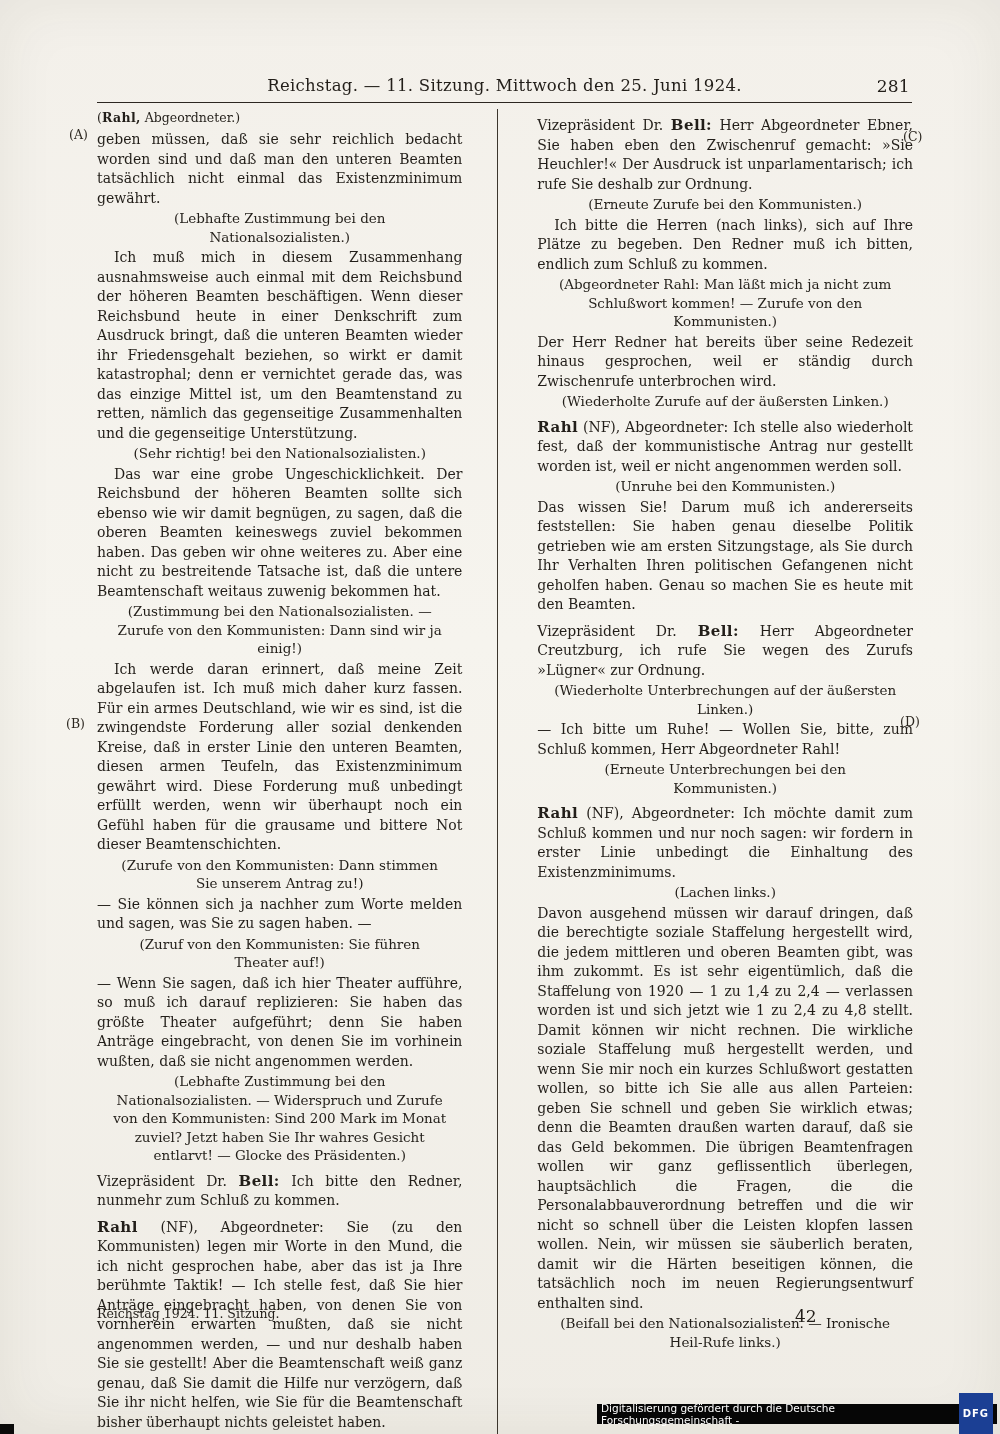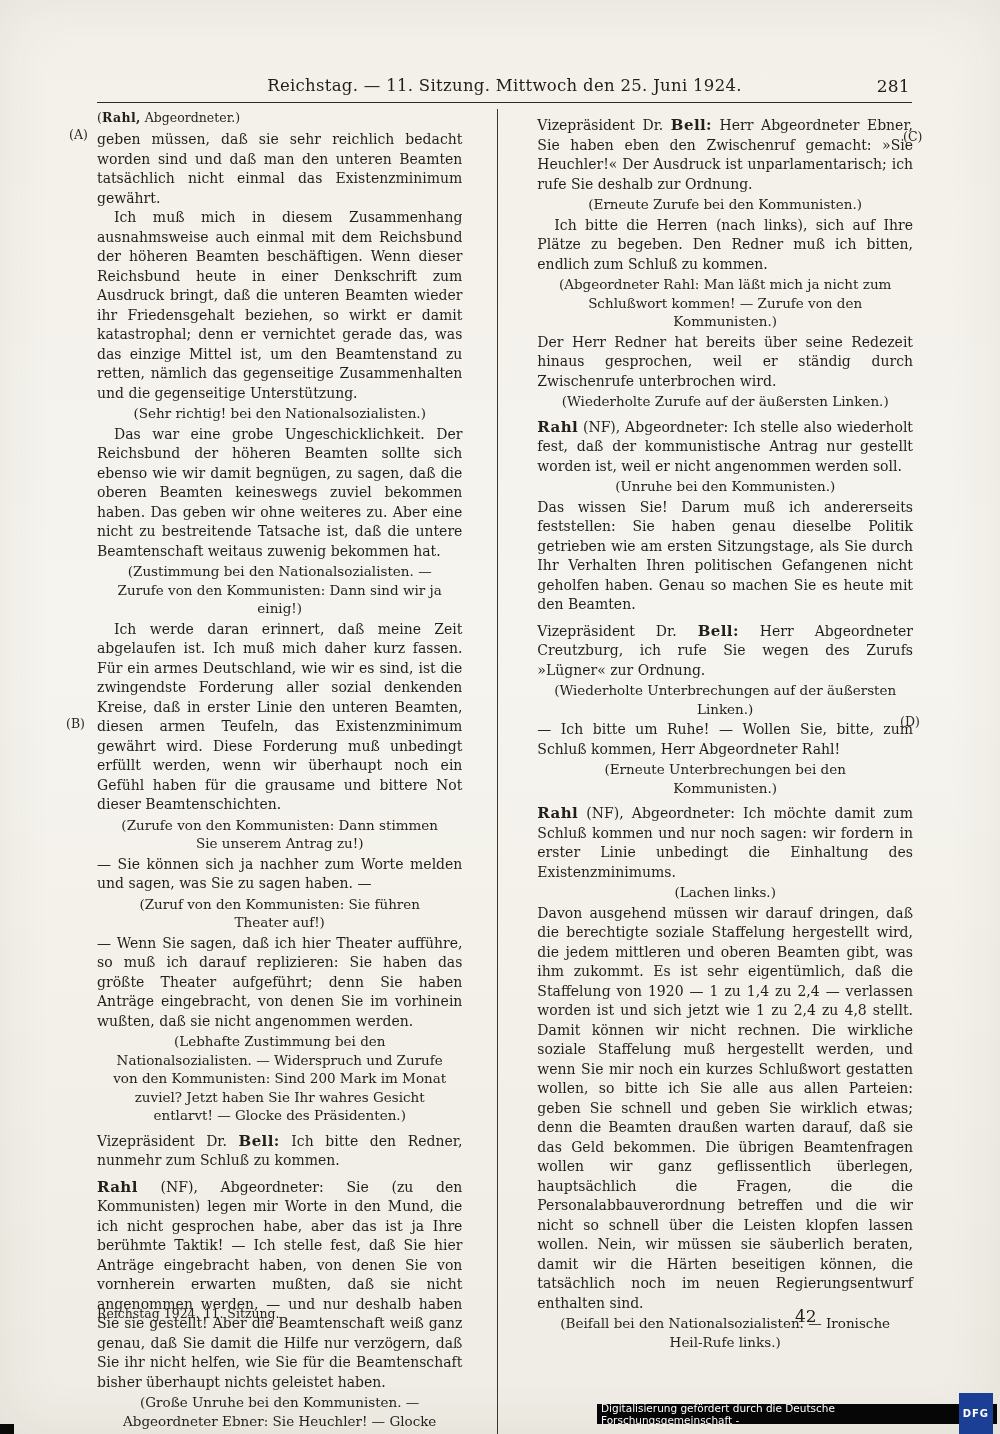--- a/index.html
+++ b/index.html
@@ -74,20 +74,21 @@
 
   <div class="margin-label label-a">(A)</div>
   <div class="margin-label label-b">(B)</div>
   <div class="margin-label label-c">(C)</div>
   <div class="margin-label label-d">(D)</div>
 
   <div class="columns">
     <div class="column left" id="col-left">
         <p class="para note"><span>(</span><b>Rahl,</b><span> Abgeordneter.)</span></p>
         <p class="para">geben müssen, daß sie sehr reichlich bedacht worden sind und daß man den unteren Beamten tatsächlich nicht einmal das Existenzminimum gewährt.</p>
+        <p class="stage">(Lebhafte Zustimmung bei den Nationalsozialisten.)</p>
         <p class="para indent">Ich muß mich in diesem Zusammenhang ausnahmsweise auch einmal mit dem Reichsbund der höheren Beamten beschäftigen. Wenn dieser Reichsbund heute in einer Denkschrift zum Ausdruck bringt, daß die unteren Beamten wieder ihr Friedensgehalt beziehen, so wirkt er damit katastrophal; denn er vernichtet gerade das, was das einzige Mittel ist, um den Beamtenstand zu retten, nämlich das gegenseitige Zusammenhalten und die gegenseitige Unterstützung.</p>
         <p class="stage">(Sehr richtig! bei den Nationalsozialisten.)</p>
         <p class="para indent">Das war eine grobe Ungeschicklichkeit. Der Reichsbund der höheren Beamten sollte sich ebenso wie wir damit begnügen, zu sagen, daß die oberen Beamten keineswegs zuviel bekommen haben. Das geben wir ohne weiteres zu. Aber eine nicht zu bestreitende Tatsache ist, daß die untere Beamtenschaft weitaus zuwenig bekommen hat.</p>
         <p class="stage">(Zustimmung bei den Nationalsozialisten. — Zurufe von den Kommunisten: Dann sind wir ja einig!)</p>
         <p class="para indent">Ich werde daran erinnert, daß meine Zeit abgelaufen ist. Ich muß mich daher kurz fassen. Für ein armes Deutschland, wie wir es sind, ist die zwingendste Forderung aller sozial denkenden Kreise, daß in erster Linie den unteren Beamten, diesen armen Teufeln, das Existenzminimum gewährt wird. Diese Forderung muß unbedingt erfüllt werden, wenn wir überhaupt noch ein Gefühl haben für die grausame und bittere Not dieser Beamtenschichten.</p>
         <p class="stage">(Zurufe von den Kommunisten: Dann stimmen Sie unserem Antrag zu!)</p>
         <p class="para">— Sie können sich ja nachher zum Worte melden und sagen, was Sie zu sagen haben. —</p>
         <p class="stage">(Zuruf von den Kommunisten: Sie führen Theater auf!)</p>
         <p class="para">— Wenn Sie sagen, daß ich hier Theater aufführe, so muß ich darauf replizieren: Sie haben das größte Theater aufgeführt; denn Sie haben Anträge eingebracht, von denen Sie im vorhinein wußten, daß sie nicht angenommen werden.</p>
         <p class="stage">(Lebhafte Zustimmung bei den Nationalsozialisten. — Widerspruch und Zurufe von den Kommunisten: Sind 200 Mark im Monat zuviel? Jetzt haben Sie Ihr wahres Gesicht entlarvt! — Glocke des Präsidenten.)</p>

